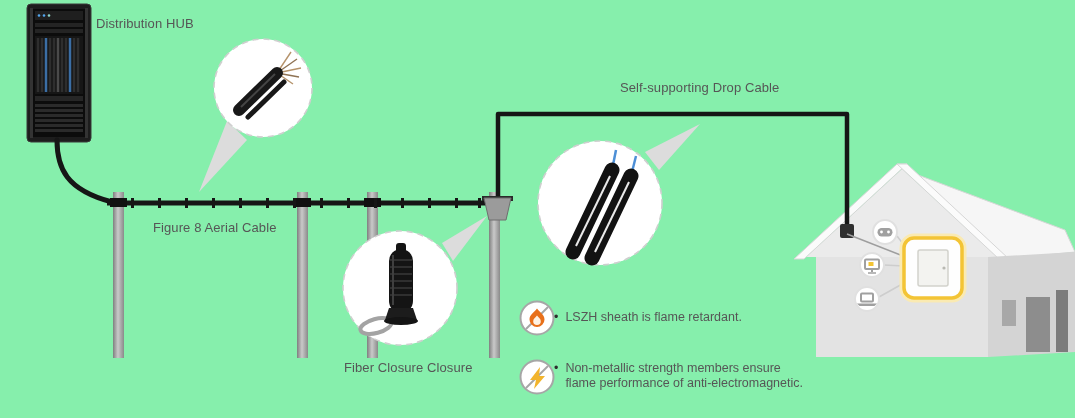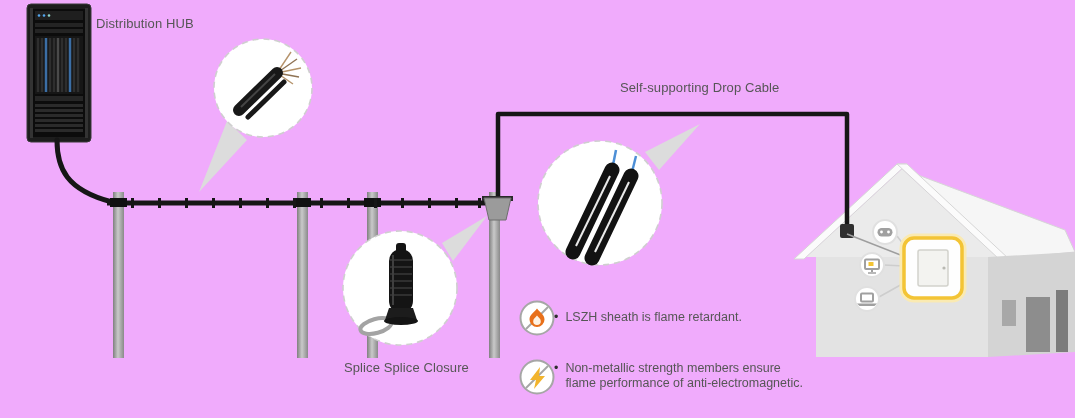--- a/index.html
+++ b/index.html
@@ -1,18 +1,18 @@
 <!DOCTYPE html>
 <html><head>
 <meta charset="utf-8">
 <style>
   * { margin:0; padding:0; box-sizing:border-box; }
   html,body { background:#ffffff; }
   body { font-family:"Liberation Sans", sans-serif; }
-  .canvas { position:relative; width:1075px; height:418px; background:#f0abfc; overflow:hidden;text-decoration:underline; }
+  .canvas { position:relative; width:1075px; height:418px; background:#86efac; overflow:hidden;text-decoration:underline; }
   .canvas > svg { position:absolute; left:0; top:0; }
   .lbl { position:absolute; font-size:13px; color:#565656; white-space:nowrap; letter-spacing:.1px; }
   .feature-row { position:absolute; display:flex; gap:7px; font-size:12.5px; color:#565656; line-height:15px; }
   .feature-bullet { color:#2e2e2e; }
   .feature-text span { display:block; }
 </style>
 </head>
 <body>
 
 <div class="canvas">
@@ -189,21 +189,22 @@
     <path d="M537 315.5 C538.6 317.6 540.8 318.8 540.8 321.2 A3.8 3.8 0 0 1 533.2 321.2 C533.2 318.8 535.4 317.6 537 315.5 Z" fill="#fff2e2"></path>
   </g>
   <g>
     <circle cx="537" cy="377" r="16.5" fill="#ffffff" stroke="#a6a6a6" stroke-width="2"></circle>
     <line x1="526" y1="388" x2="548" y2="366" stroke="#a6a6a6" stroke-width="2"></line>
     <polygon points="540,367 530,380 536,380 534,389 545,376 539,376" fill="#f2b42d"></polygon>
   </g>
 </svg>
 
 <div class="lbl" style="left:96px; top:16px;">Distribution HUB</div>
-<div class="lbl" style="left:344px; top:360px;">Splice Splice Closure</div>
+<div class="lbl" style="left:153px; top:220px;">Figure 8 Aerial Cable</div>
+<div class="lbl" style="left:344px; top:360px;">Fiber Closure Closure</div>
 <div class="lbl" style="left:620px; top:80px;">Self-supporting Drop Cable</div>
 
 <div class="feature-row" style="left:554px; top:310px;">
   <span class="feature-bullet">•</span>
   <span class="feature-text">
     <span>LSZH sheath is flame retardant.</span>
   </span>
 </div>
 
 <div class="feature-row" style="left:554px; top:361px;">

